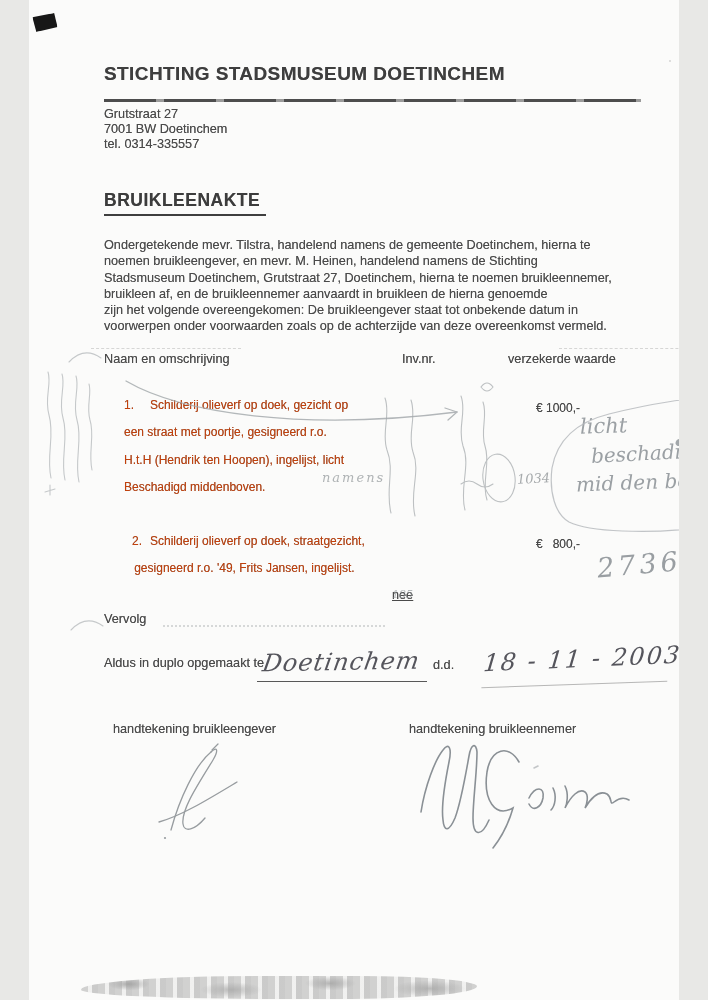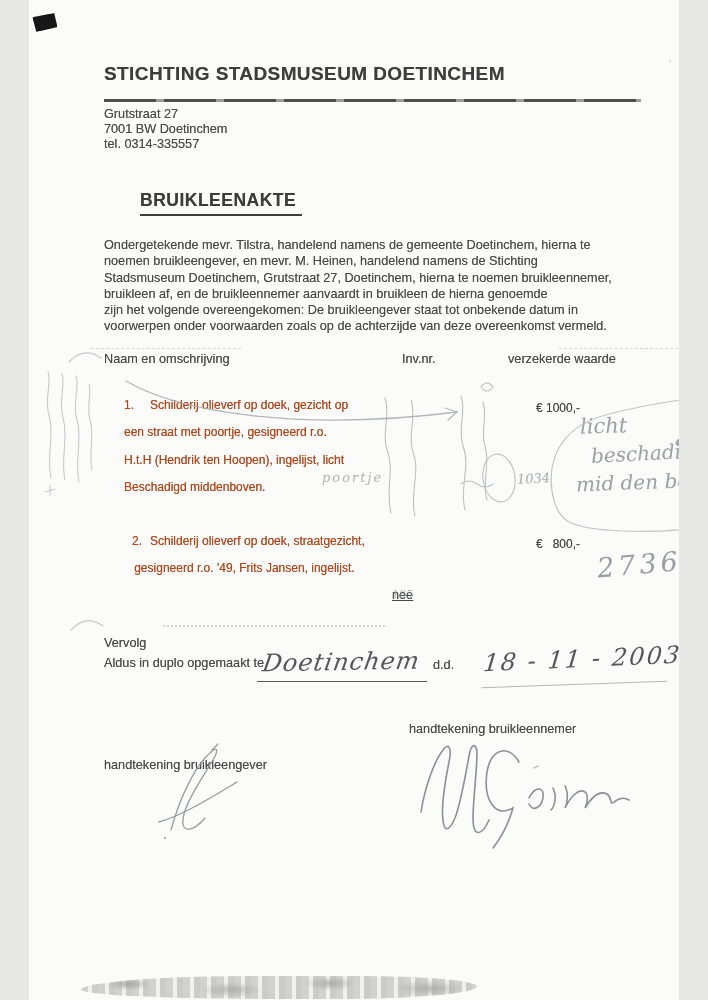--- a/index.html
+++ b/index.html
@@ -5,41 +5,41 @@
   html,body{margin:0;padding:0;background:#e8e8e6;}
   .page{position:relative;width:650px;height:1000px;margin:0 auto;background:#fbfbfa;
         overflow:hidden;font-family:"Liberation Sans",sans-serif;color:#4a4a4a;}
   
   .t{position:absolute;font-size:12.7px;color:#4a4a4a;text-shadow:0 0 .5px rgba(85,85,85,.75);white-space:nowrap;}
   .org{left:75px;top:63px;font-size:19px;font-weight:bold;letter-spacing:.4px;color:#3e3e3e;}
   .rule{position:absolute;left:75px;top:99px;width:537px;height:3px;
         background:repeating-linear-gradient(90deg,#4d4d4d 0 52px,rgba(77,77,77,.55) 52px 60px);}
   .addr1{left:75px;top:107px;}.addr2{left:75px;top:122px;}.addr3{left:75px;top:137px;}
   .doctitle{left:75px;top:190px;font-size:17.5px;font-weight:bold;letter-spacing:.5px;color:#3c3c3c;
-        border-bottom:2.5px solid #3f3f3f;padding:0 6px 3px 0;margin-left:36px;}
+        border-bottom:2.5px solid #3f3f3f;padding:0 6px 3px 0;}
   .intro{position:absolute;left:75px;top:237px;font-size:12.7px;line-height:16.3px;color:#4a4a4a;
         text-shadow:0 0 .5px rgba(85,85,85,.7);white-space:nowrap;}
   .dashfaint{position:absolute;top:348px;height:0;border-top:1px dashed rgba(130,130,130,.30);}
   .ch1{left:75px;top:352px;}.ch2{left:373px;top:352px;}.ch3{left:479px;top:352px;}
   .item{position:absolute;left:95px;font-size:12px;line-height:27.3px;color:#c2410c;
         text-shadow:0 0 .5px rgba(85,85,85,.7);white-space:nowrap;}
   .item1{top:392px;}.item2{top:528px;text-align:center;}
   .ino{display:inline-block;width:26px;}
   .val{position:absolute;font-size:12px;white-space:pre;color:#474747;text-shadow:0 0 .5px rgba(85,85,85,.7);}
   .v1{left:507px;top:401px;}.v2{left:507px;top:537px;}
-  .vervolg{left:75px;top:612px;margin-top:24px;}
+  .vervolg{left:75px;top:612px;}
   .vdots{position:absolute;left:134px;top:611px;width:222px;height:14px;
         border-bottom:2px dotted rgba(120,125,128,.28);}
   .nee{left:363px;top:588px;text-decoration:underline;}
   .aldus{left:75px;top:656px;}
   .placeline{position:absolute;left:228px;top:664px;width:170px;height:17px;border-bottom:1.6px solid #585858;}
   .dd{left:404px;top:658px;}
   .dateline{position:absolute;left:452px;top:666px;width:186px;height:18px;
         border-bottom:1px solid rgba(100,100,100,.45);transform:rotate(-2deg);}
-  .siglab1{left:75px;top:722px;margin-top:36px;}.siglab2{left:380px;top:722px;}
+  .siglab1{left:84px;top:722px;}.siglab2{left:380px;top:722px;}
   
   .hand{position:absolute;font-family:"DejaVu Serif",serif;font-style:italic;color:#55555c;white-space:nowrap;}
   .place{left:234px;top:648px;font-size:24px;transform:skewX(-10deg) rotate(-1deg);letter-spacing:1px;}
   .date{left:455px;top:645px;font-size:24px;transform:skewX(-8deg) rotate(-2.5deg);letter-spacing:2px;}
   
   .pencil{position:absolute;font-family:"DejaVu Serif",serif;font-style:italic;color:#9ba0a4;white-space:nowrap;}
   .note1{left:551px;top:414px;font-size:21px;transform:rotate(-2deg);}
   .note2{left:562px;top:441px;font-size:20px;transform:rotate(-3deg);}
   .note3{left:547px;top:470px;font-size:20px;transform:rotate(-2deg);}
   .noteo{left:685px;top:473px;font-size:14px;}
@@ -125,21 +125,21 @@
 
   <div class="t siglab1">handtekening bruikleengever</div>
   <div class="t siglab2">handtekening bruikleennemer</div>
 
   <div class="pencil note1">licht</div>
   <div class="pencil note2">beschadigd</div>
   <div class="pencil note3">mid den bove</div>
   <div class="pencil noteo">o</div>
   <div class="pencil qmark">?</div>
   <div class="pencil invguess">2736?</div>
-  <div class="pencil poortje">poortje</div>
+  <div class="pencil poortje">namens</div>
   <div class="pencil n1034">1034</div>
   <div class="pencil n185">185</div>
 
   <svg class="svglayer" width="708" height="1000" viewBox="0 0 708 1000">
 
     <g stroke="#a6abae" stroke-width="1.3" fill="none" stroke-linecap="round" opacity=".85">
       <path d="M 97 381 C 150 412, 270 432, 428 412"></path>
       <path d="M 428 412 l -12 -4 M 428 412 l -9 8"></path>
     </g>
 

